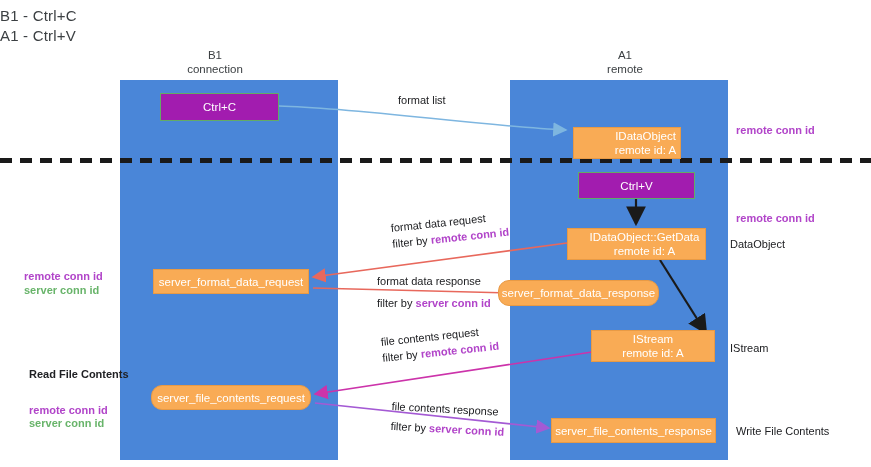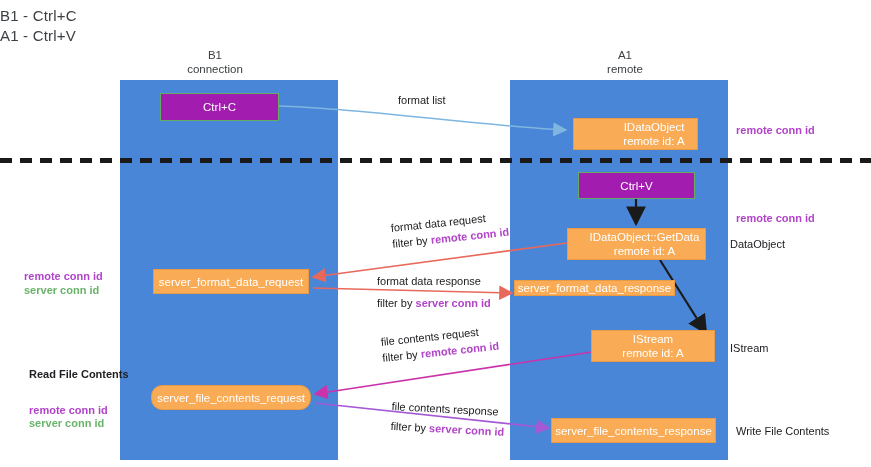--- a/index.html
+++ b/index.html
@@ -141,39 +141,39 @@
 
     <path d="M315,403 L549,428" stroke="#a45ad4" stroke-width="1.6" fill="none" marker-end="url(#ah-violet)"></path>
   </svg>
 
   <div class="abs dashed-sep"></div>
 
   <div class="abs box green" style="left:160px; top:93px; width:119px; height:28px;">
     <div>Ctrl+C</div>
   </div>
 
-  <div class="abs box orange" style="left:573px; top:118px; width:125px; height:32px;padding-left:37px;">
+  <div class="abs box orange" style="left:573px; top:127px; width:108px; height:32px;padding-left:37px;">
     <div>IDataObject</div>
     <div class="l2">remote id: A</div>
   </div>
 
   <div class="abs box green" style="left:578px; top:172px; width:117px; height:27px;">
     <div>Ctrl+V</div>
   </div>
 
   <div class="abs box orange" style="left:567px; top:228px; width:139px; height:32px;padding-left:16px;">
     <div>IDataObject::GetData</div>
     <div class="l2">remote id: A</div>
   </div>
 
   <div class="abs box orange" style="left:153px; top:269px; width:156px; height:25px;">
     <div>server_format_data_request</div>
   </div>
 
-  <div class="abs box orange" style="left:514px; top:280px; width:161px; height:16px;">
+  <div class="abs box orange" style="left:498px; top:280px; width:161px; height:26px;border-radius:11px;">
     <div>server_format_data_response</div>
   </div>
 
   <div class="abs box orange" style="left:591px; top:330px; width:124px; height:32px;">
     <div>IStream</div>
     <div class="l2">remote id: A</div>
   </div>
 
   <div class="abs box orange" style="left:151px; top:385px; width:160px; height:25px;border-radius:11px;">
     <div>server_file_contents_request</div>

